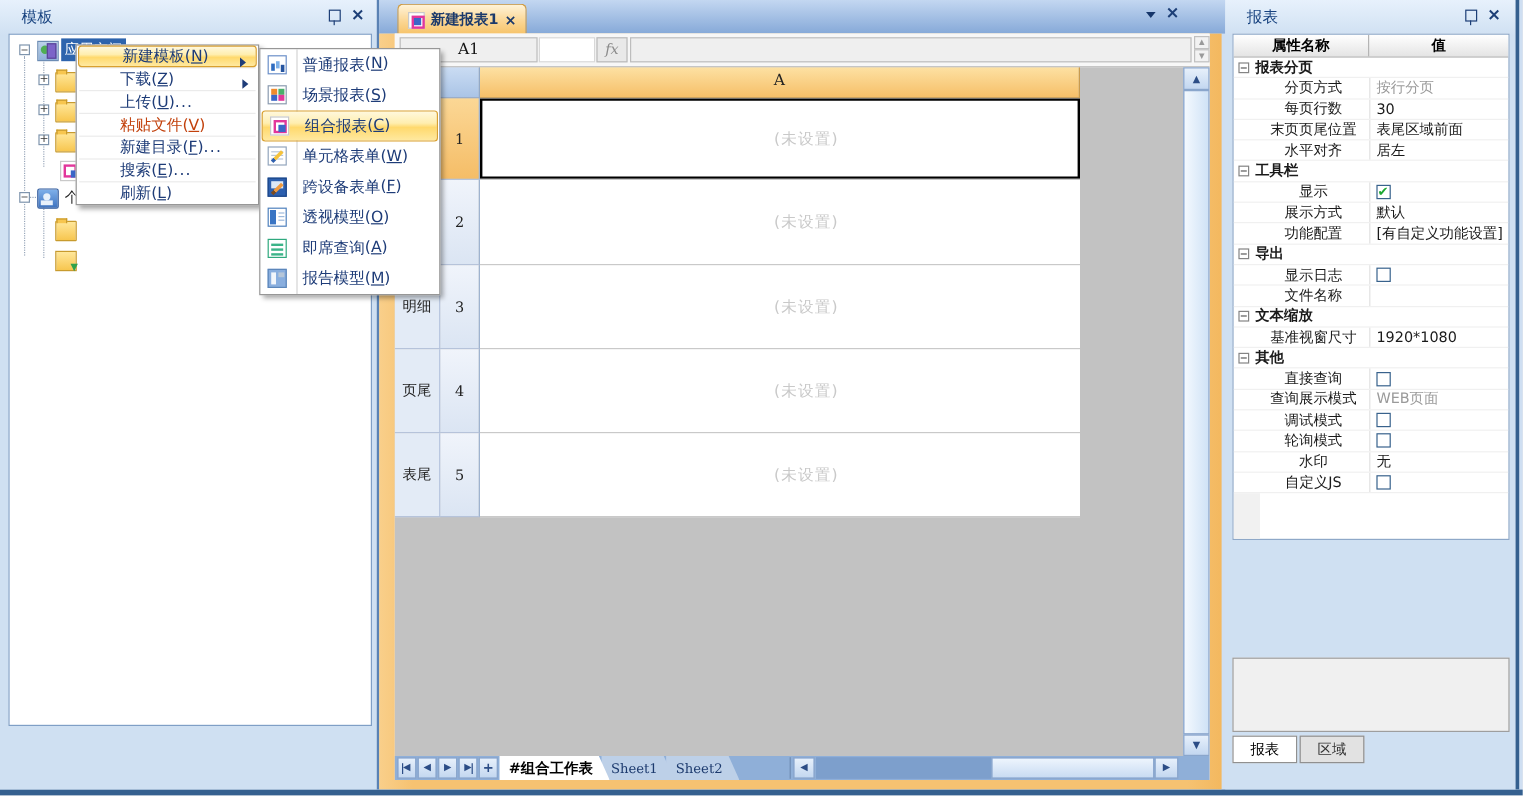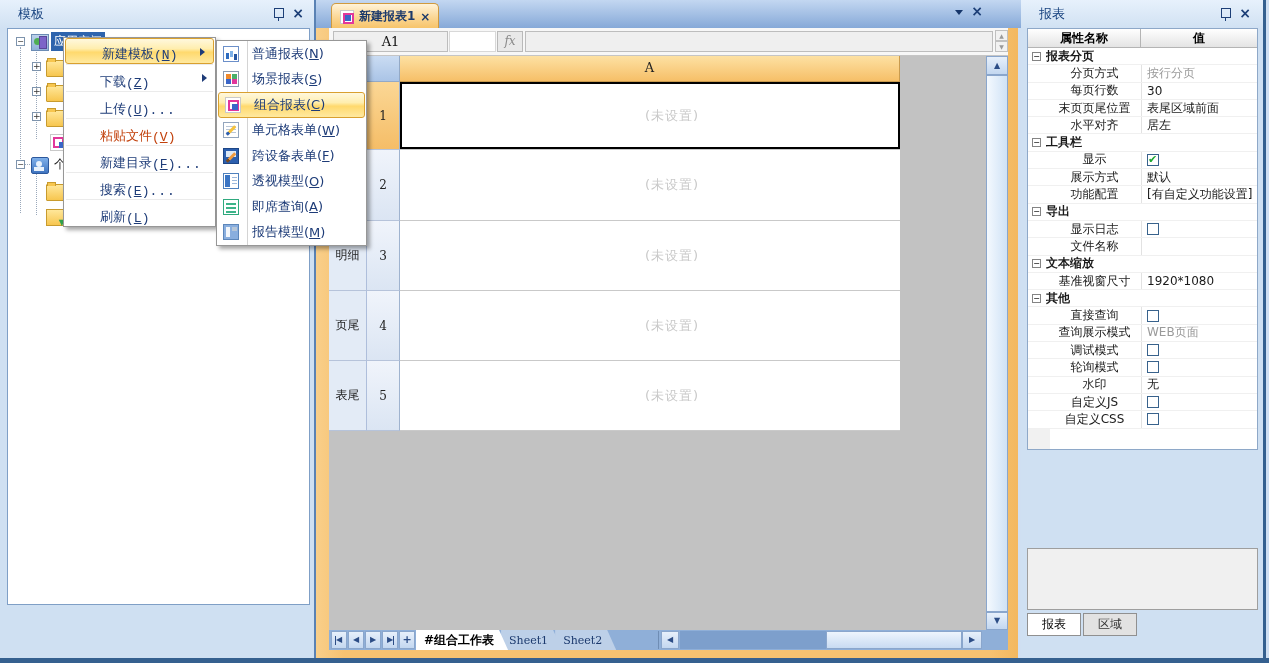--- a/index.html
+++ b/index.html
@@ -35,21 +35,21 @@
   .ti-comb::before{content:"";position:absolute;left:2px;top:2px;width:7px;height:7px;border:2px solid #e2379b;}
   .ti-comb::after{content:"";position:absolute;right:2px;bottom:2px;width:6px;height:6px;background:#3a66c8;}
   .ti-folderdown{background:linear-gradient(180deg,#ffe79a,#f7c64f);border:1px solid #c89b2e;}
   .ti-folderdown::after{content:"▼";position:absolute;right:-2px;bottom:-2px;font-size:8px;color:#2fa24c;}
   .tsel{position:absolute;background:#2e64ad;color:#fff;font-size:12px;padding:1px 3px;white-space:nowrap;}
   
   .menu{position:absolute;background:#fff;border:1px solid #979797;box-shadow:3px 3px 4px rgba(0,0,0,.35);box-sizing:border-box;z-index:50;}
   .context-menu{left:63px;top:37px;width:153px;z-index:50;}
   .submenu{left:216px;top:40px;width:151px;z-index:51;}
   .submenu::before{content:"";position:absolute;left:30px;top:0;bottom:0;width:1px;background:#d4d4d4;}
-  .mm-item{position:relative;height:26px;display:flex;align-items:flex-end;padding-left:36px;color:#1e3c78;font-size:13px;box-sizing:border-box;cursor:default;font-family:Liberation Mono, monospace;}
+  .mm-item{position:relative;height:18px;display:flex;align-items:center;padding-left:36px;color:#1e3c78;font-size:13px;box-sizing:border-box;cursor:default;}
   .sm-item{position:relative;height:25.5px;display:flex;align-items:center;padding-left:6px;color:#1e3c78;font-size:13px;box-sizing:border-box;cursor:default;}
   .sm-item .sm-label{margin-left:13px;}
   .msep{height:1px;background:#ebebeb;margin:0 2px;}
   .mm-item.dis{color:#c2410c;}
   .mm-item.hl,.sm-item.hl{background:linear-gradient(180deg,#fff8dd 0%,#ffeeaf 40%,#ffd96d 55%,#ffe9a0 100%);
       border:1px solid #d9a02f;border-radius:3px;margin:0 1px;}
   .mn::before{content:"(";} .mn::after{content:")";}
   .subarrow{position:absolute;right:8px;top:9px;width:0;height:0;border-left:5px solid #1e3c78;border-top:4px solid transparent;border-bottom:4px solid transparent;}
   .ell{letter-spacing:1px;}
   
@@ -395,26 +395,20 @@
           <div class="pg-row">
             <span class="pg-name">水印</span>
             <div class="pg-val">无</div>
           </div>
           <div class="pg-row">
             <span class="pg-name">自定义JS</span>
             <div class="pg-val">
               <span class="cb"></span>
             </div>
           </div>
-          <div class="pg-row">
-            <span class="pg-name">自定义CSS</span>
-            <div class="pg-val">
-              <span class="cb"></span>
-            </div>
-          </div>
         </div>
       <div class="pg-filler"></div>
     </div>
     <div class="desc-panel"></div>
     <div class="rp-tabs">
       <div class="rp-tab active">报表</div>
       <div class="rp-tab inactive">区域</div>
     </div>
   </div>
 

